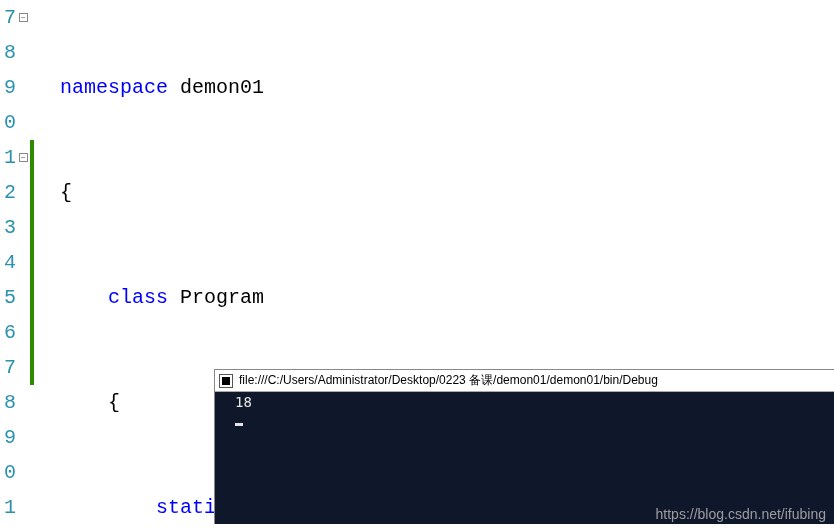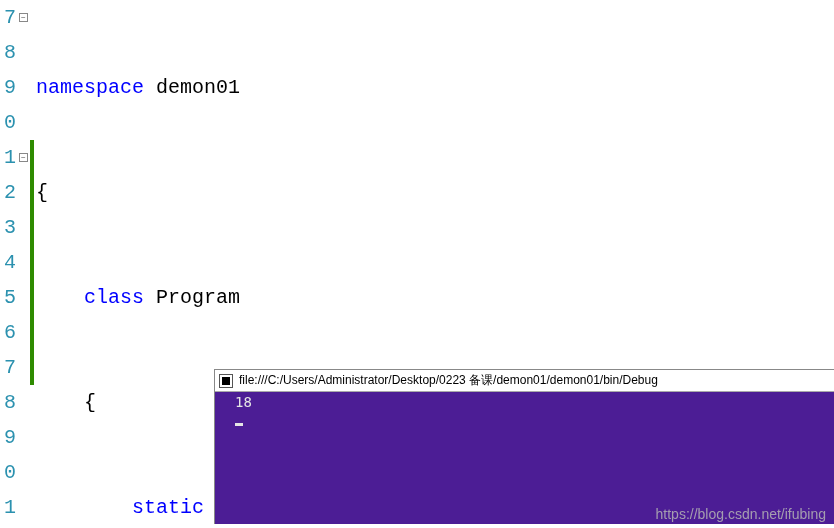--- a/index.html
+++ b/index.html
@@ -55,32 +55,32 @@
       left: 0;
       width: 4px;
       background: #2e8b00;
     }
     .code-area {
       flex: 1;
       line-height: 35px;
       white-space: pre;
       padding-left: 2px;
     }
-    .code-line { height: 35px; }
+    .code-line { height: 35px; margin-left: 24px; }
     .kw { color: #0000ff; }
     .type { color: #000000; }
     .txt { color: #000000; }
     
     .console-window {
       position: absolute;
       left: 214px;
       top: 369px;
       width: 620px;
       height: 155px;
-      background: #4c1d95;
+      background: #0f172a;
       border-top: 1px solid #888;
       border-left: 1px solid #888;
     }
     .console-titlebar {
       height: 22px;
       background: #ffffff;
       border-bottom: 1px solid #aaa;
       display: flex;
       align-items: center;
       font-family: "Segoe UI", sans-serif;

